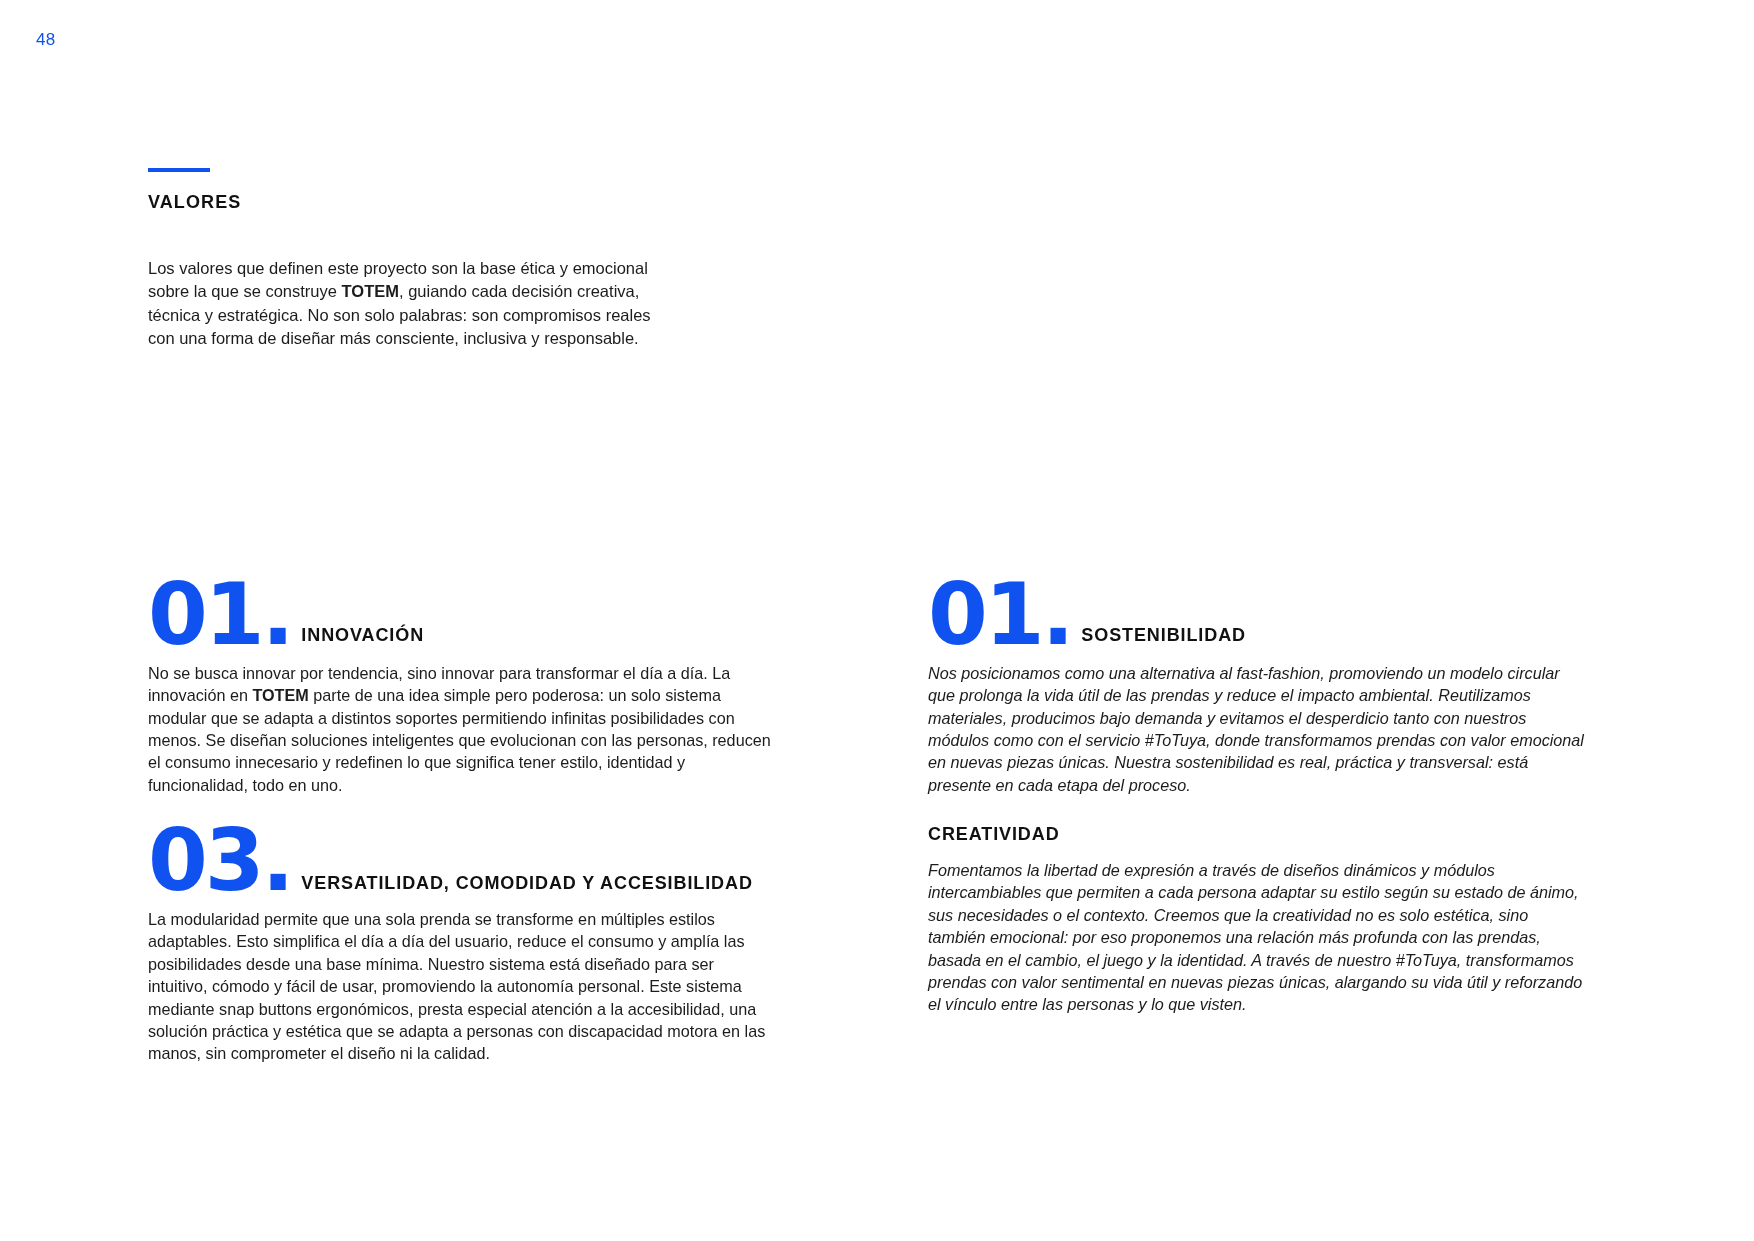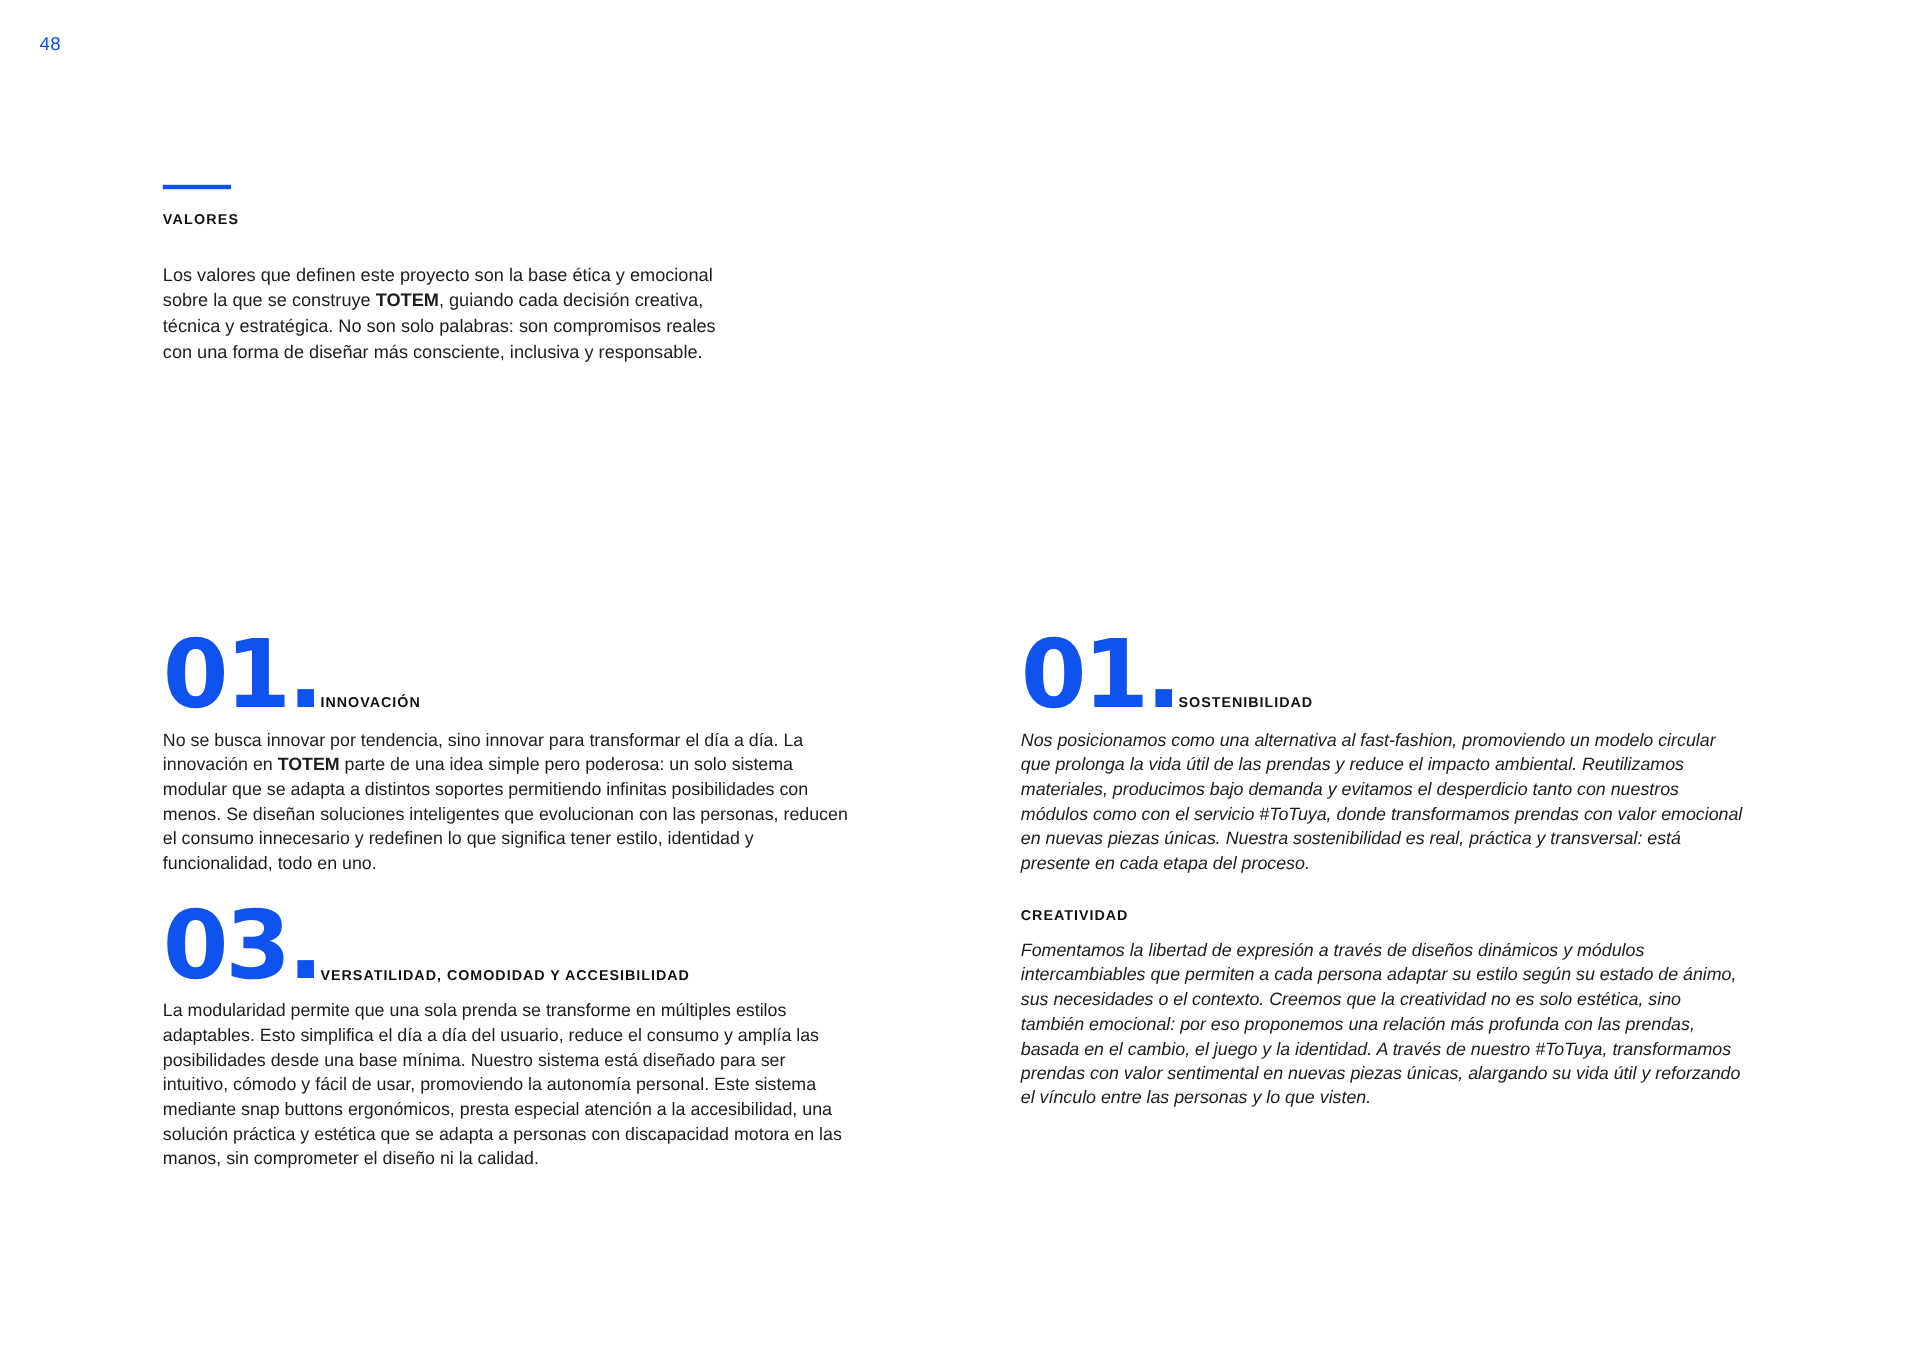--- a/index.html
+++ b/index.html
@@ -39,25 +39,25 @@
     top: 168px;
     width: 540px;
   }
   .rule {
     width: 62px;
     height: 4px;
     background: #0f52f0;
     margin-bottom: 20px;
   }
   .intro-title {
-    font-size: 13px;
+    font-size: 18px;
     font-weight: bold;
     letter-spacing: 1.1px;
     color: #111111;
-    margin-bottom: 32px;
+    margin-bottom: 44px;
   }
   .intro-body {
     font-size: 16.5px;
     line-height: 1.42;
     color: #1c1c1c;
     max-width: 520px;
   }
   .intro-body b {
     font-weight: bold;
   }
@@ -74,34 +74,35 @@
     row-gap: 28px;
   }
 
   .value-item {
     position: relative;
   }
 
   .value-head {
     display: flex;
     align-items: flex-end;
+    gap: 10px;
     margin-bottom: 2px;
   }
 
   .value-num {
     font-family: "DejaVu Sans", sans-serif;
     font-size: 86px;
     line-height: 0.86;
     font-weight: bold;
     color: #0f52f0;
     letter-spacing: -3px;
   }
 
   .value-label {
-    font-size: 13px;
+    font-size: 18px;
     font-weight: bold;
     letter-spacing: 0.9px;
     color: #111111;
     padding-bottom: 6px;
   }
 
   .value-body {
     font-size: 16.2px;
     line-height: 1.38;
     color: #1c1c1c;

